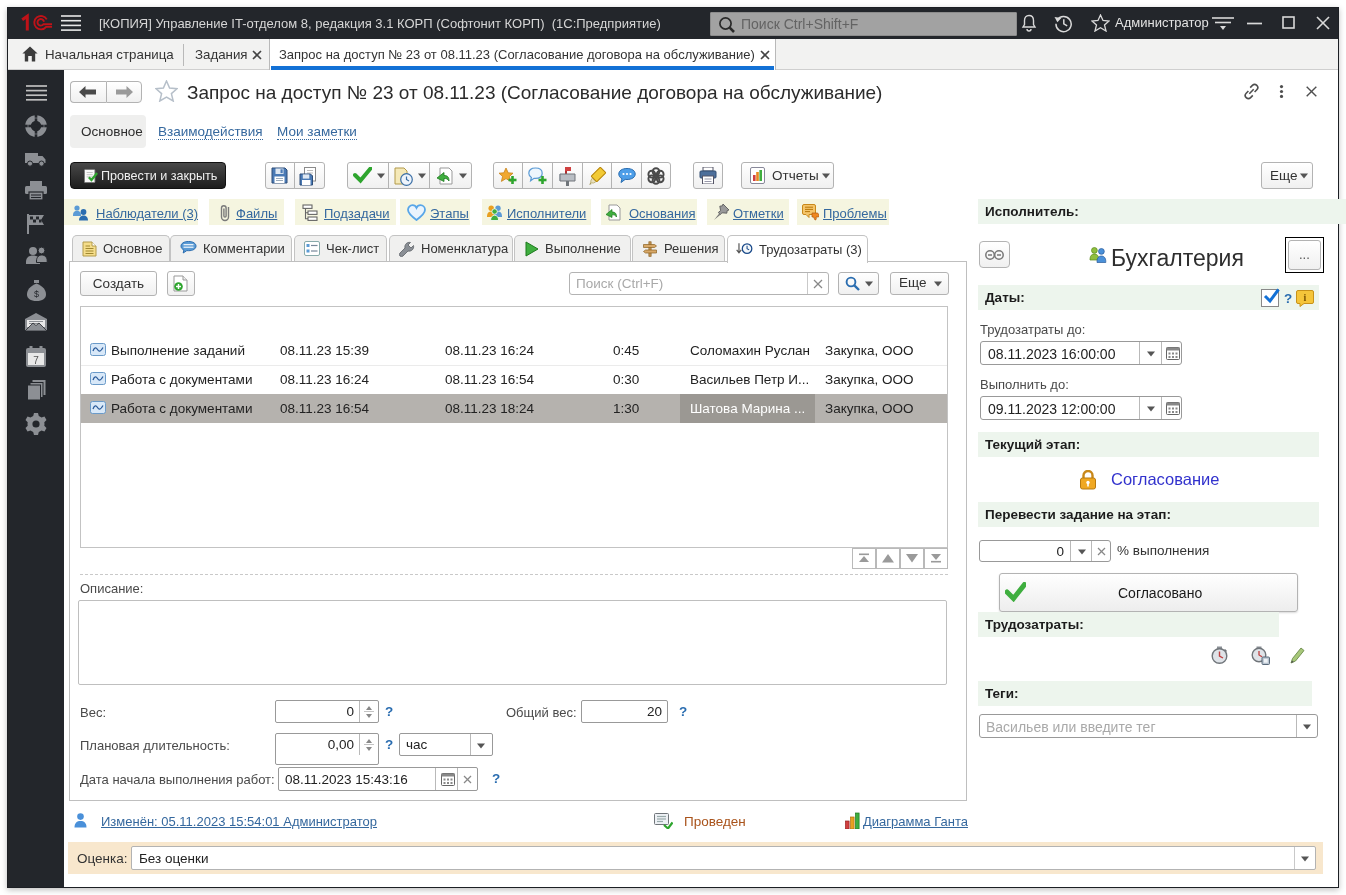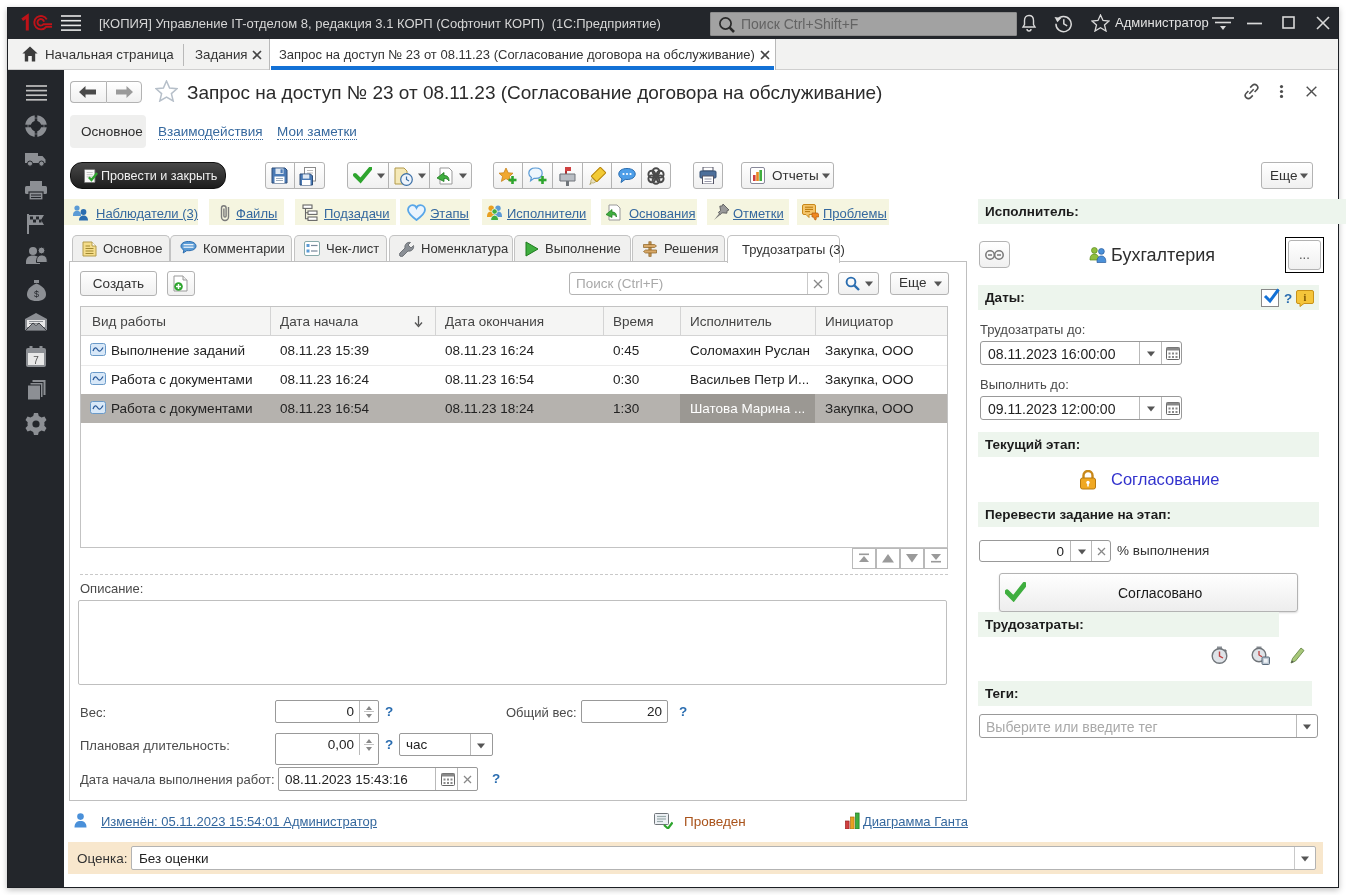--- a/index.html
+++ b/index.html
@@ -203,21 +203,21 @@
     <g stroke="#4e4e4e" stroke-width="1.4">
       <line x1="0.7" y1="0.7" x2="10.3" y2="10.3"></line>
       <line x1="10.3" y1="0.7" x2="0.7" y2="10.3"></line>
     </g>
   </svg>
 <div class="abs" style="left:70px;top:115px;width:76px;height:33px;background:#efefee;border-radius:4px"></div>
 <div class="abs" style="left:81px;top:124px;font-size:13.5px;color:#2e2e2e">Основное</div>
 <div class="abs" style="left:158px;top:124px;font-size:13.5px;color:#35689e;border-bottom:1px dotted #35689e">Взаимодействия</div>
 <div class="abs" style="left:277px;top:124px;font-size:13.5px;color:#35689e;border-bottom:1px dotted #35689e">Мои заметки</div>
 
-<div class="abs" style="left:70px;top:162px;width:156px;height:27px;background:linear-gradient(#484848,#1d1d1d);border:1px solid #111;border-radius:12px">
+<div class="abs" style="left:70px;top:162px;width:156px;height:27px;background:linear-gradient(#484848,#1d1d1d);border:1px solid #111;border-radius:4px">
  <svg class="abs" style="left:13px;top:5px" width="14" height="16" viewBox="0 0 16 16">
       <rect x="0.5" y="0.5" width="12" height="15" rx="1" fill="#f8f8f8" stroke="#777"></rect>
       <g stroke="#bbb" stroke-width="1">
         <line x1="3" y1="4" x2="10" y2="4"></line>
         <line x1="3" y1="6.5" x2="10" y2="6.5"></line>
         <line x1="3" y1="9" x2="10" y2="9"></line>
       </g>
       <path d="M5.5 9.5 L8.5 12.5 L15 4.5" fill="none" stroke="#2ea52e" stroke-width="2.6"></path>
     </svg>
  <div class="abs" style="left:30px;top:6px;font-size:12.6px;color:#f0f0f0">Провести и закрыть</div>
@@ -455,21 +455,21 @@
  <span>Выполнение</span>
   </div>
 <div class="abs tabx" style="left:632px;width:93px">
  <svg style="margin:0 0 0 9px" width="16" height="16" viewBox="0 0 16 16">
       <rect x="6.9" y="0.8" width="2.2" height="14.5" fill="#c89858" stroke="#8a6020" stroke-width="0.7"></rect>
       <path d="M1.5 3.5 L12.5 3.5 L14.5 5 L12.5 6.5 L1.5 6.5 Z" fill="#d8a868" stroke="#8a6020" stroke-width="0.7"></path>
       <path d="M14.5 9 L3.5 9 L1.5 10.5 L3.5 12 L14.5 12 Z" fill="#d8a868" stroke="#8a6020" stroke-width="0.7"></path>
     </svg>
  <span>Решения</span>
   </div>
-<div class="abs tabx tabon" style="left:727px;width:113px">
+<div class="abs tabx tabon" style="left:727px;width:141px">
  <svg style="margin:0 0 0 8px" width="17" height="17" viewBox="0 0 20 17">
       <path d="M3.5 1 L3.5 12 M0.8 9 L3.5 12.5 L6.2 9" fill="none" stroke="#555" stroke-width="1.4"></path>
       <circle cx="13" cy="7.5" r="5.6" fill="#f4f8fb" stroke="#1a4a8a" stroke-width="1.5"></circle>
       <path d="M13 4 L13 7.5 L15.5 9" fill="none" stroke="#1a4a8a" stroke-width="1.2"></path>
     </svg>
  <span>Трудозатраты (3)</span>
   </div>
 <style>
 .tabx{top:235px;height:26px;background:#f0f0ef;border:1px solid #c3c3c3;border-bottom:none;border-radius:5px 5px 0 0;display:flex;align-items:center;font-size:13px;color:#333;white-space:nowrap}
 .tabx span{margin-left:6px}
@@ -510,36 +510,20 @@
 <svg class="abs" style="left:865px;top:281px" width="8" height="6" viewBox="0 0 8 6">
     <path d="M0 0.5 L8 0.5 L4 5.5 Z" fill="#555"></path>
   </svg>
 <div class="abs btn" style="left:890px;top:272px;width:59px;height:23px"></div>
 <div class="abs" style="left:899px;top:275px;font-size:13.5px;color:#333">Еще</div>
 <svg class="abs" style="left:934px;top:281px" width="8" height="6" viewBox="0 0 8 6">
     <path d="M0 0.5 L8 0.5 L4 5.5 Z" fill="#555"></path>
   </svg>
 
 <div class="abs" style="left:80px;top:306px;width:868px;height:242px;border:1px solid #c3c3c3;background:#fff">
- <div class="abs" style="left:0;top:0;width:866px;height:29px;background:#f5f5f4;border-bottom:1px solid #d4d4d4">
-  <div class="hcell" style="left:11px;top:7px">Вид работы</div>
-  <div class="hcell" style="left:199px;top:7px">Дата начала</div>
-  <svg class="abs" style="left:333px;top:9px" width="9" height="12" viewBox="0 0 9 12">
-        <path d="M4.5 0 L4.5 9 M1 6.5 L4.5 10.5 L8 6.5" fill="none" stroke="#555" stroke-width="1.3"></path>
-      </svg>
-  <div class="hcell" style="left:364px;top:7px">Дата окончания</div>
-  <div class="hcell" style="left:532px;top:7px">Время</div>
-  <div class="hcell" style="left:609px;top:7px">Исполнитель</div>
-  <div class="hcell" style="left:744px;top:7px">Инициатор</div>
-  <div class="colline" style="left:189px"></div>
-      <div class="colline" style="left:354px"></div>
-      <div class="colline" style="left:522px"></div>
-      <div class="colline" style="left:599px"></div>
-      <div class="colline" style="left:734px"></div>
- </div>
  <div class="abs" style="left:0;top:29px;width:866px;height:29px">
   <svg class="abs" style="left:9px;top:7px" width="16" height="13" viewBox="0 0 16 13">
         <rect x="0.5" y="0.5" width="15" height="12" rx="2" fill="#d8e8f8" stroke="#6a9ac8"></rect>
         <path d="M3 8 C4.5 4 6 4 7.5 6.5 C9 9 10.5 9 13 4.5" fill="none" stroke="#2a5a9a" stroke-width="1.3"></path>
       </svg>
   <div class="cell" style="left:30px;top:7px">Выполнение заданий</div>
   <div class="cell" style="left:199px;top:7px">08.11.23 15:39</div>
   <div class="cell" style="left:364px;top:7px">08.11.23 16:24</div>
   <div class="cell" style="left:532px;top:7px">0:45</div>
   <div class="cell" style="left:609px;top:7px;width:120px">Соломахин Руслан</div>
@@ -668,21 +652,21 @@
       <line x1="3" y1="5" x2="7" y2="5"></line>
       <line x1="12" y1="5" x2="16" y2="5"></line>
     </g>
   </svg>
 <svg class="abs" style="left:1089px;top:246px" width="18" height="17" viewBox="0 0 18 17">
     <circle cx="5.4" cy="4.4" r="2.9" fill="#8fbf3f" stroke="#5a8a1a" stroke-width="0.7"></circle>
     <path d="M1 13 C1 9.6 3 8 5.4 8 C7.8 8 9.8 9.6 9.8 13 L9.8 14 L1 14 Z" fill="#8fbf3f" stroke="#5a8a1a" stroke-width="0.7"></path>
     <circle cx="12.4" cy="5.4" r="2.9" fill="#4a90d9" stroke="#2a5a9a" stroke-width="0.7"></circle>
     <path d="M8 15.5 C8 11.6 10 10 12.4 10 C14.8 10 16.8 11.6 16.8 15.5 L16.8 16.5 L8 16.5 Z" fill="#4a90d9" stroke="#2a5a9a" stroke-width="0.7"></path>
   </svg>
-<div class="abs" style="left:1111px;top:245px;font-size:18px;color:#2e2e2e">Бухгалтерия</div>
+<div class="abs" style="left:1111px;top:245px;font-size:23px;color:#2e2e2e">Бухгалтерия</div>
 <div class="abs" style="left:1285px;top:237px;width:39px;height:36px;border:1px solid #000"></div>
 <div class="abs btn" style="left:1288px;top:240px;width:33px;height:30px"></div>
 <div class="abs" style="left:1299px;top:247px;font-size:13px;color:#555">...</div>
 <div class="abs hdrbar" style="left:978px;top:285px;width:341px">Даты:</div>
 <div class="abs" style="left:1261px;top:289px;width:18px;height:18px;background:#fff;border:1px solid #888"></div>
 <svg class="abs" style="left:1263px;top:288px" width="17" height="17" viewBox="0 0 17 17">
     <path d="M2 8 L7 13 L15.5 1.5" fill="none" stroke="#1271d6" stroke-width="3"></path>
   </svg>
 <div class="abs" style="left:1284px;top:291px;font-size:13.5px;color:#2a6db0;font-weight:bold">?</div>
 <svg class="abs" style="left:1296px;top:290px" width="18" height="17" viewBox="0 0 18 17">
@@ -773,21 +757,21 @@
     <path d="M8 5 L8 9 L11 10.8" stroke="#c04040" stroke-width="1.3" fill="none"></path>
     <rect x="11" y="11" width="7.5" height="7.5" rx="1" fill="#b9c4d0" stroke="#5a6a7a"></rect>
     <rect x="12.8" y="12.8" width="3.9" height="3.9" fill="#eef2f6"></rect>
   </svg>
 <svg class="abs" style="left:1290px;top:647px" width="15" height="17" viewBox="0 0 15 17">
     <path d="M1 16 L2.5 11.5 L11 1 L14 3.5 L5.5 14 L1 16 Z" fill="#a8c87a" stroke="#6a8a4a" stroke-width="0.9"></path>
     <path d="M1 16 L3.8 14.9 L2.1 13.4 Z" fill="#555"></path>
   </svg>
 <div class="abs hdrbar" style="left:978px;top:681px;width:334px">Теги:</div>
 <div class="abs fld" style="left:979px;top:714px;width:339px;height:24px;border-radius:3px">
- <div class="abs" style="left:6px;top:4px;font-size:14px;color:#a9a9a9">Выберите или введите тег</div>
+ <div class="abs" style="left:6px;top:4px;font-size:14px;color:#a9a9a9">Васильев или введите тег</div>
  <div class="abs" style="left:316px;top:0;width:1px;height:22px;background:#b9b9b9"></div>
  <svg class="abs" style="left:323px;top:9px" width="8" height="6" viewBox="0 0 8 6">
       <path d="M0 0.5 L8 0.5 L4 5.5 Z" fill="#555"></path>
     </svg>
 </div>
 
 <svg class="abs" style="left:74px;top:813px" width="13" height="15" viewBox="0 0 13 15">
     <circle cx="6.5" cy="3.6" r="3.3" fill="#4a90d9"></circle>
     <path d="M0.5 14.5 C0.5 9.8 3 8 6.5 8 C10 8 12.5 9.8 12.5 14.5 Z" fill="#4a90d9"></path>
   </svg>

